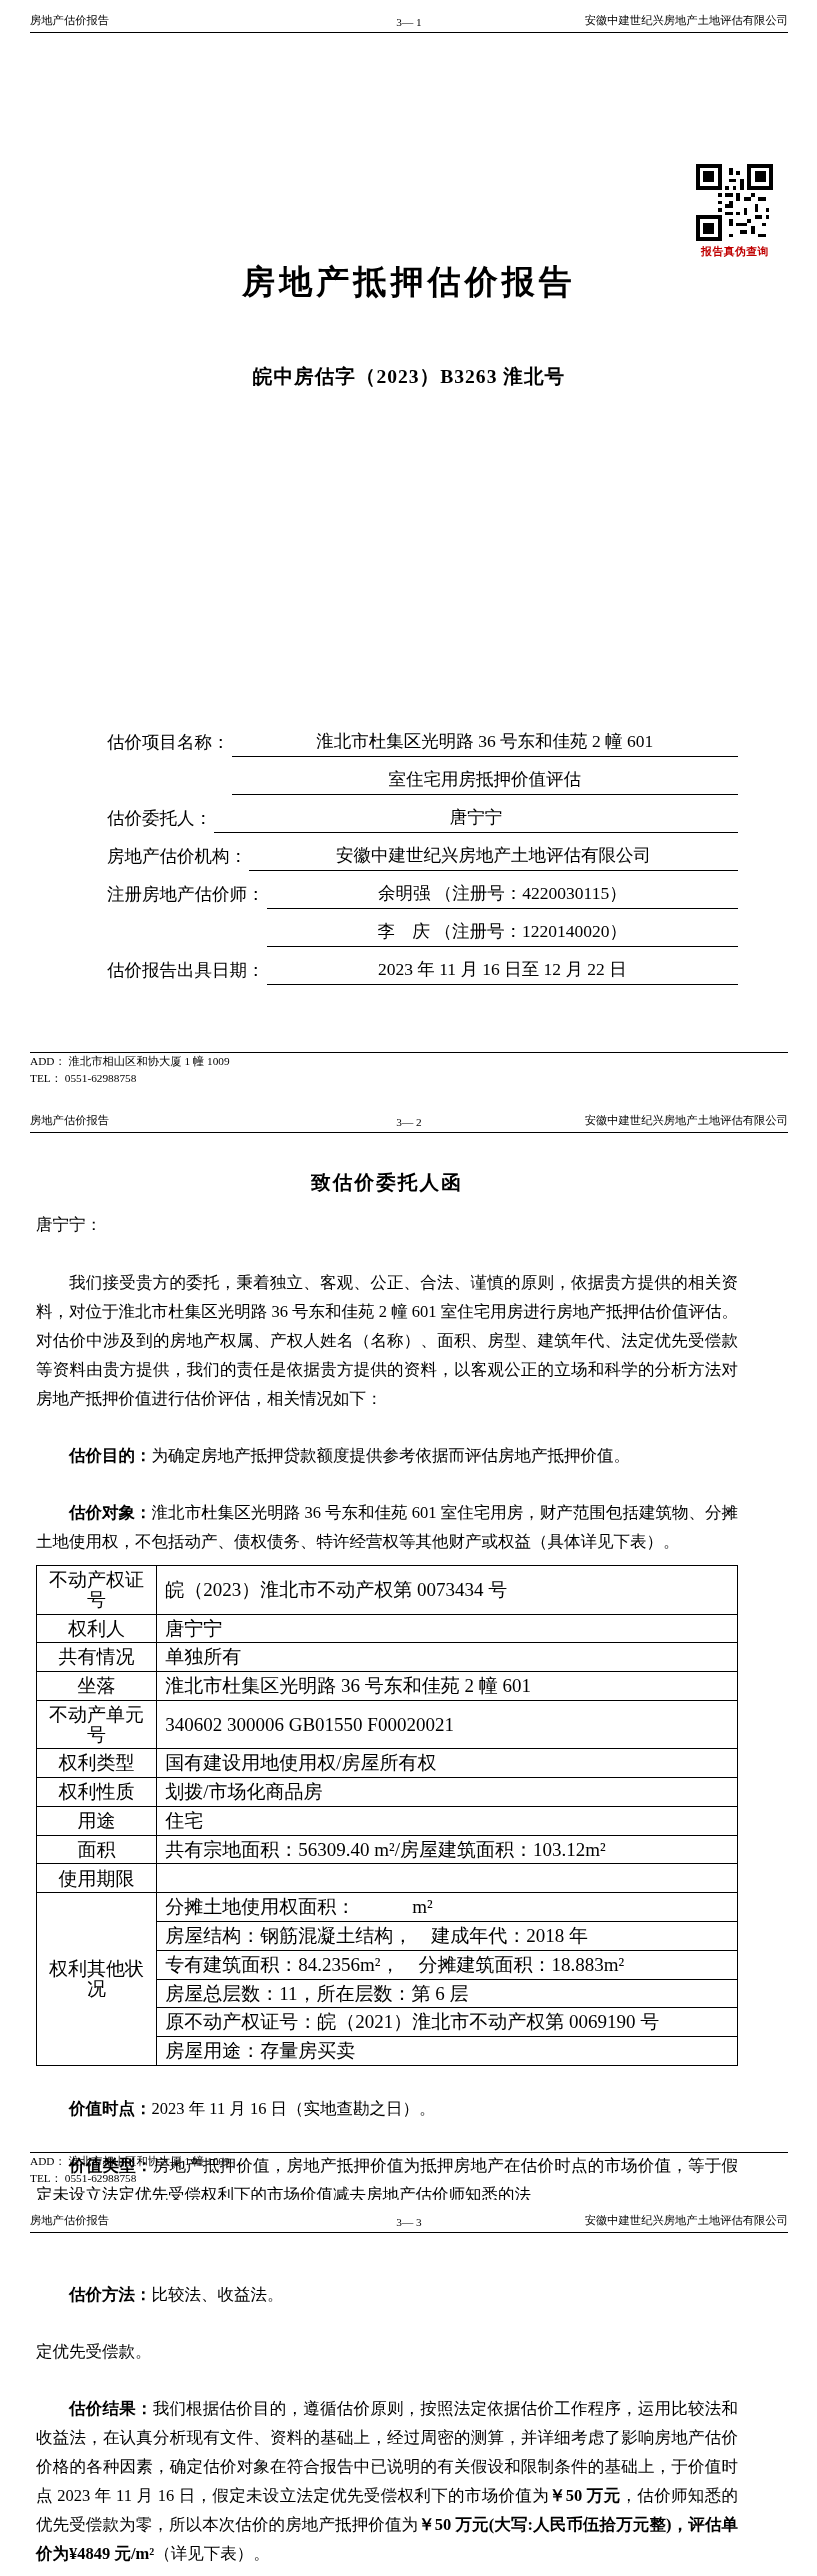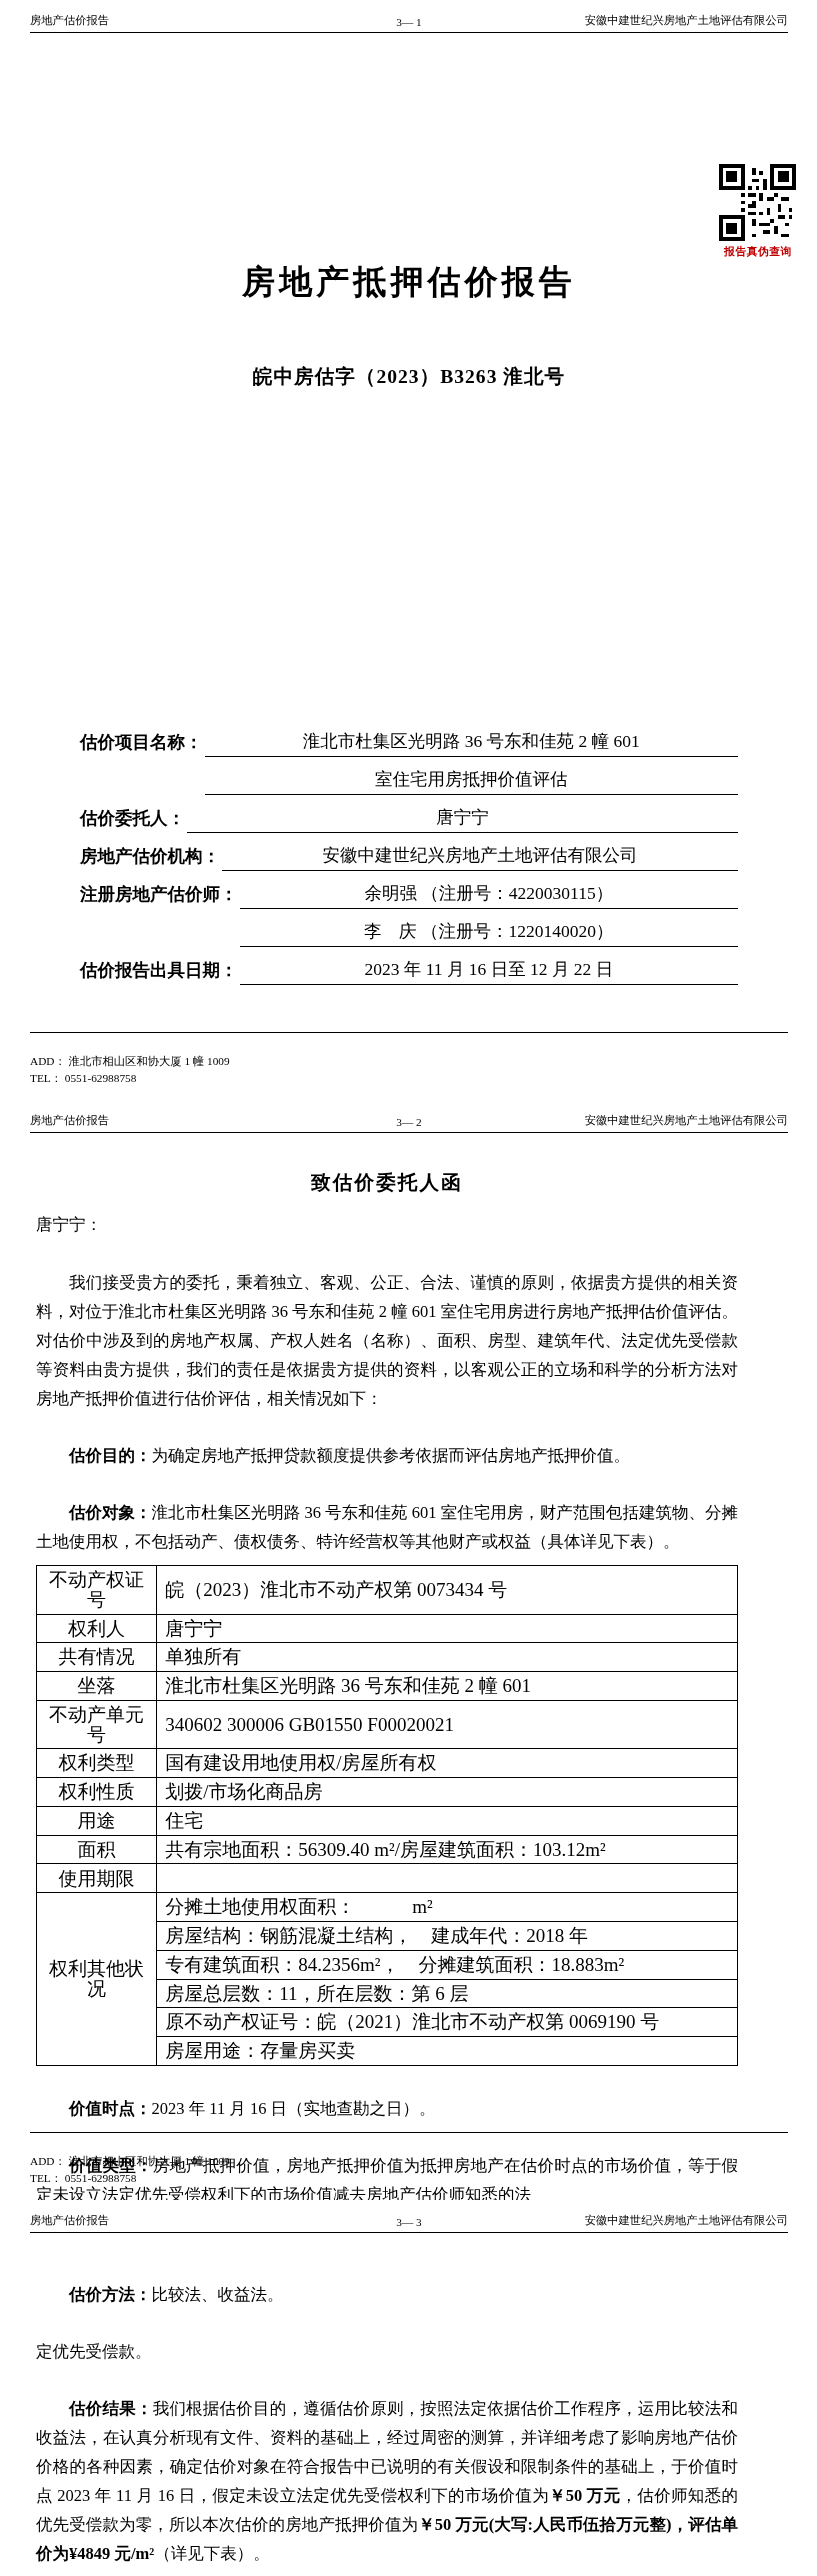--- a/index.html
+++ b/index.html
@@ -32,28 +32,28 @@
   .pg-num {
     position: absolute;
     left: 0; right: 0;
     text-align: center;
   }
   
   .pg-footer {
     position: absolute;
     left: 30px; right: 30px; bottom: 12.4px;
     border-top: 1px solid #000;
-    padding-top: 20px;
+    padding-top: 0;
     font-size: 11.3px;
     line-height: 17.5px;
   }
   
   .qr-wrap {
     position: absolute;
-    top: 164px; right: 21px;
+    top: 164px; right: 44px;
     width: 78px;
     text-align: center;
   }
   .qr-wrap svg { display: block; width: 77px; height: 77px; }
   .qr-caption {
     margin-top: 4.1px;
     font-size: 10.8px;
     color: #c00000;
     font-weight: bold;
     letter-spacing: 0.5px;
@@ -81,23 +81,24 @@
     position: absolute;
     top: 719px; left: 80px; right: 80px;
   }
   .form-row {
     display: flex;
     align-items: flex-end;
     height: 38px;
     font-size: 17.5px;
   }
   .form-label {
-    font-weight: bold;
+    font-weight: normal;
     white-space: nowrap;
     padding: 0 2.1px 3.1px 0;
+    margin-left: 27px;
   }
   .form-label.spacer { visibility: hidden; }
   .form-value {
     flex: 1;
     border-bottom: 1px solid #000;
     text-align: center;
     white-space: nowrap;
     padding-bottom: 3.1px;
   }
   

